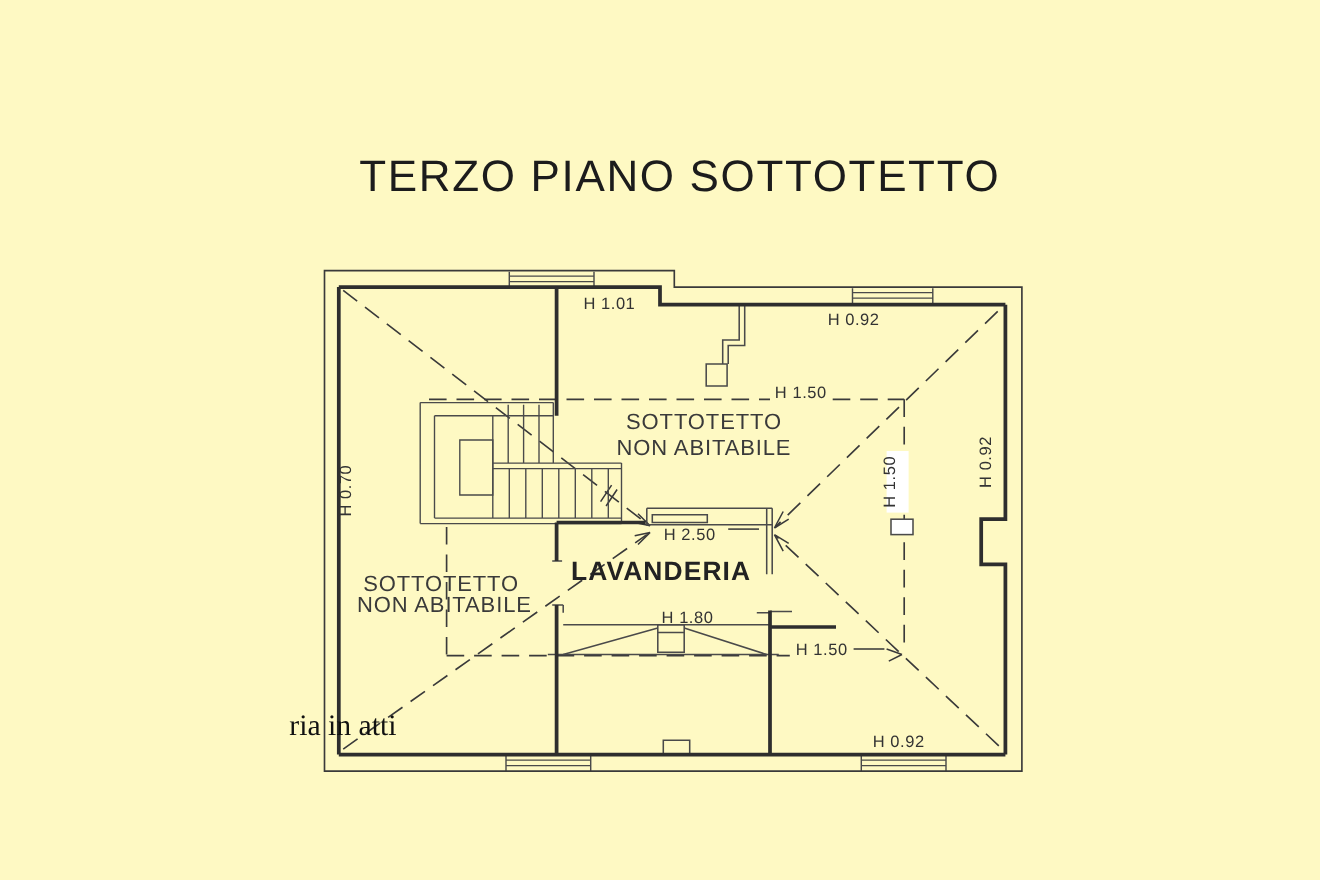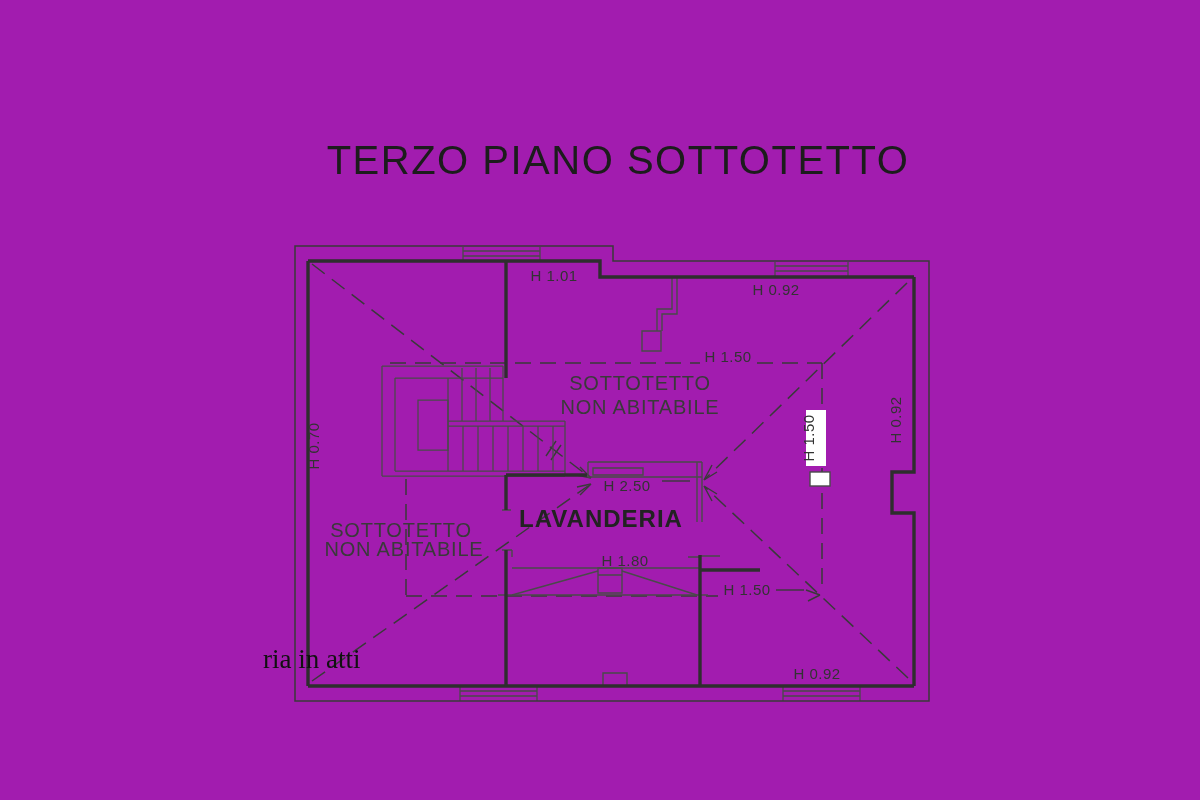--- a/index.html
+++ b/index.html
@@ -1,16 +1,16 @@
 <!DOCTYPE html>
 <html><head>
 <meta charset="utf-8">
 <style>
   html,body{margin:0;padding:0;background:#ffffff;}
-  .canvas{position:relative;width:1200px;height:800px;background:#a21caf;overflow:hidden;
+  .canvas{position:relative;width:1200px;height:800px;background:#fef9c3;overflow:hidden;
           font-family:"Liberation Sans",sans-serif;}
   svg{position:absolute;left:0;top:0;}
   text{fill:#333333;}
   .lbl{font-size:15px;letter-spacing:.5px;}
   .room{font-size:20px;letter-spacing:.8px;fill:#3a3a3a;}
   .big{font-size:24px;font-weight:600;letter-spacing:1px;fill:#222222;}
   .title{font-size:40px;letter-spacing:1.5px;fill:#1c1c1c;}
   .wm{font-family:"Liberation Serif",serif;font-size:27px;fill:#111111;}
 </style>
 </head>

